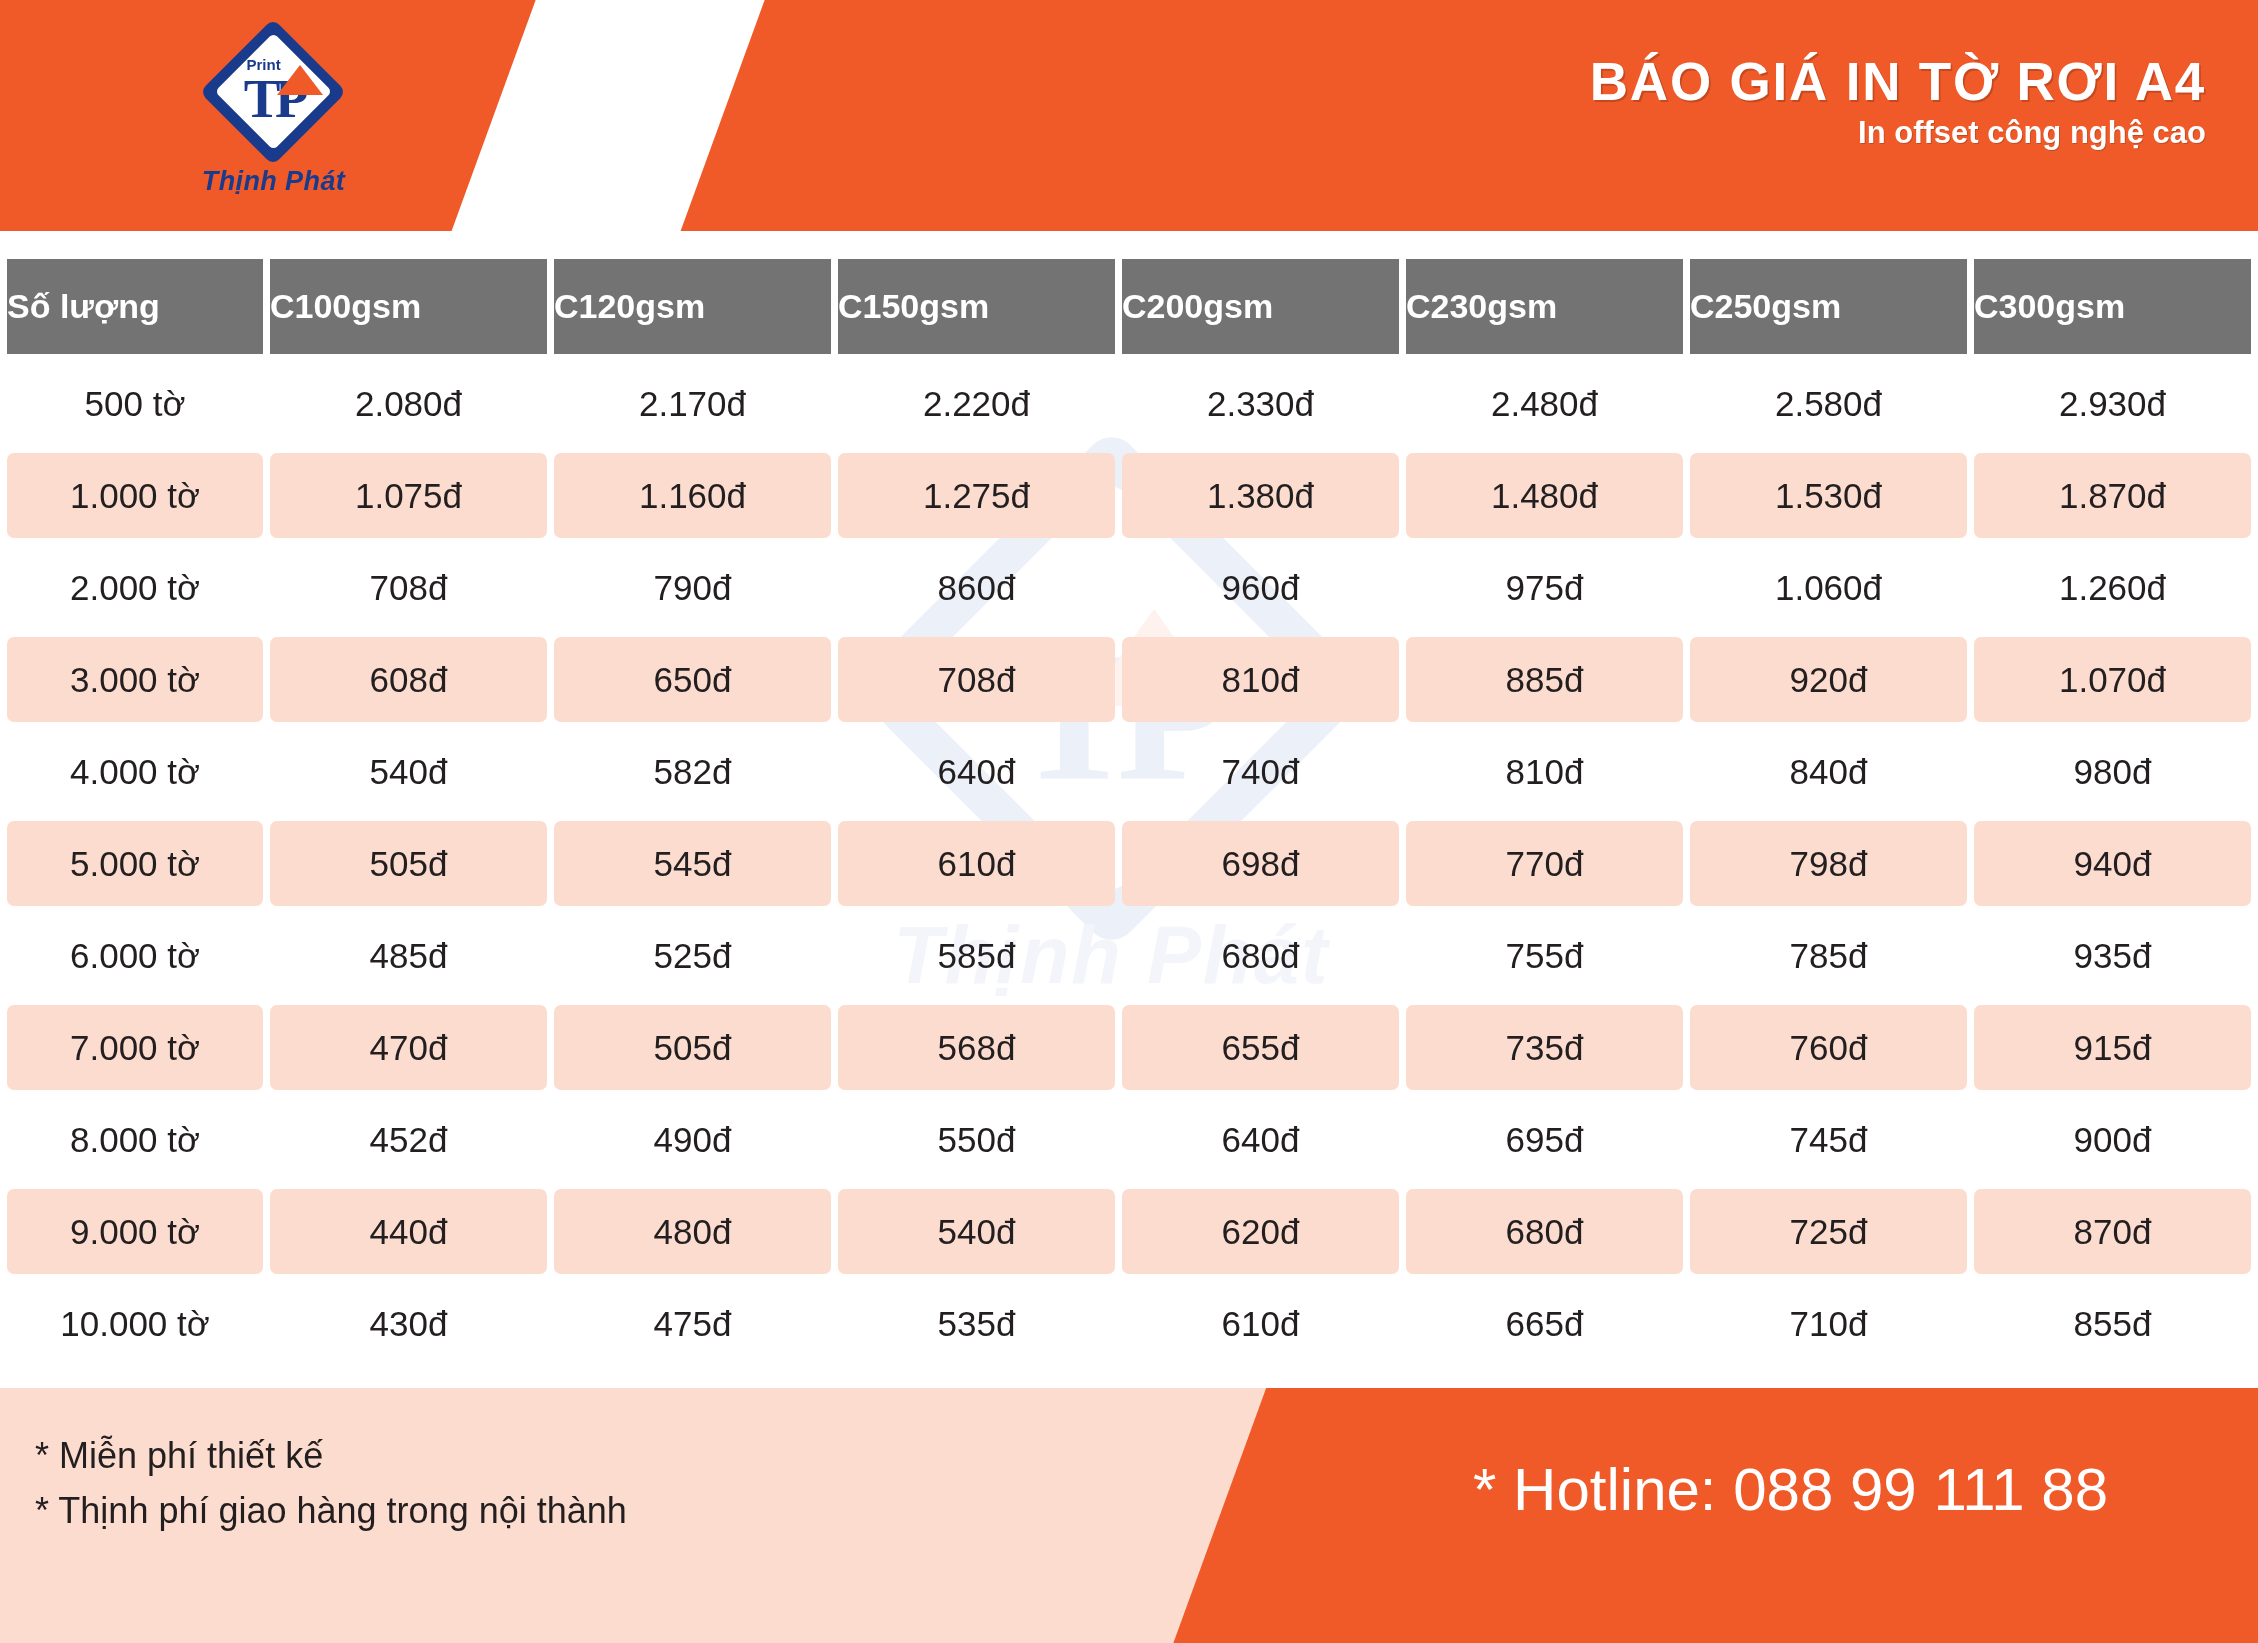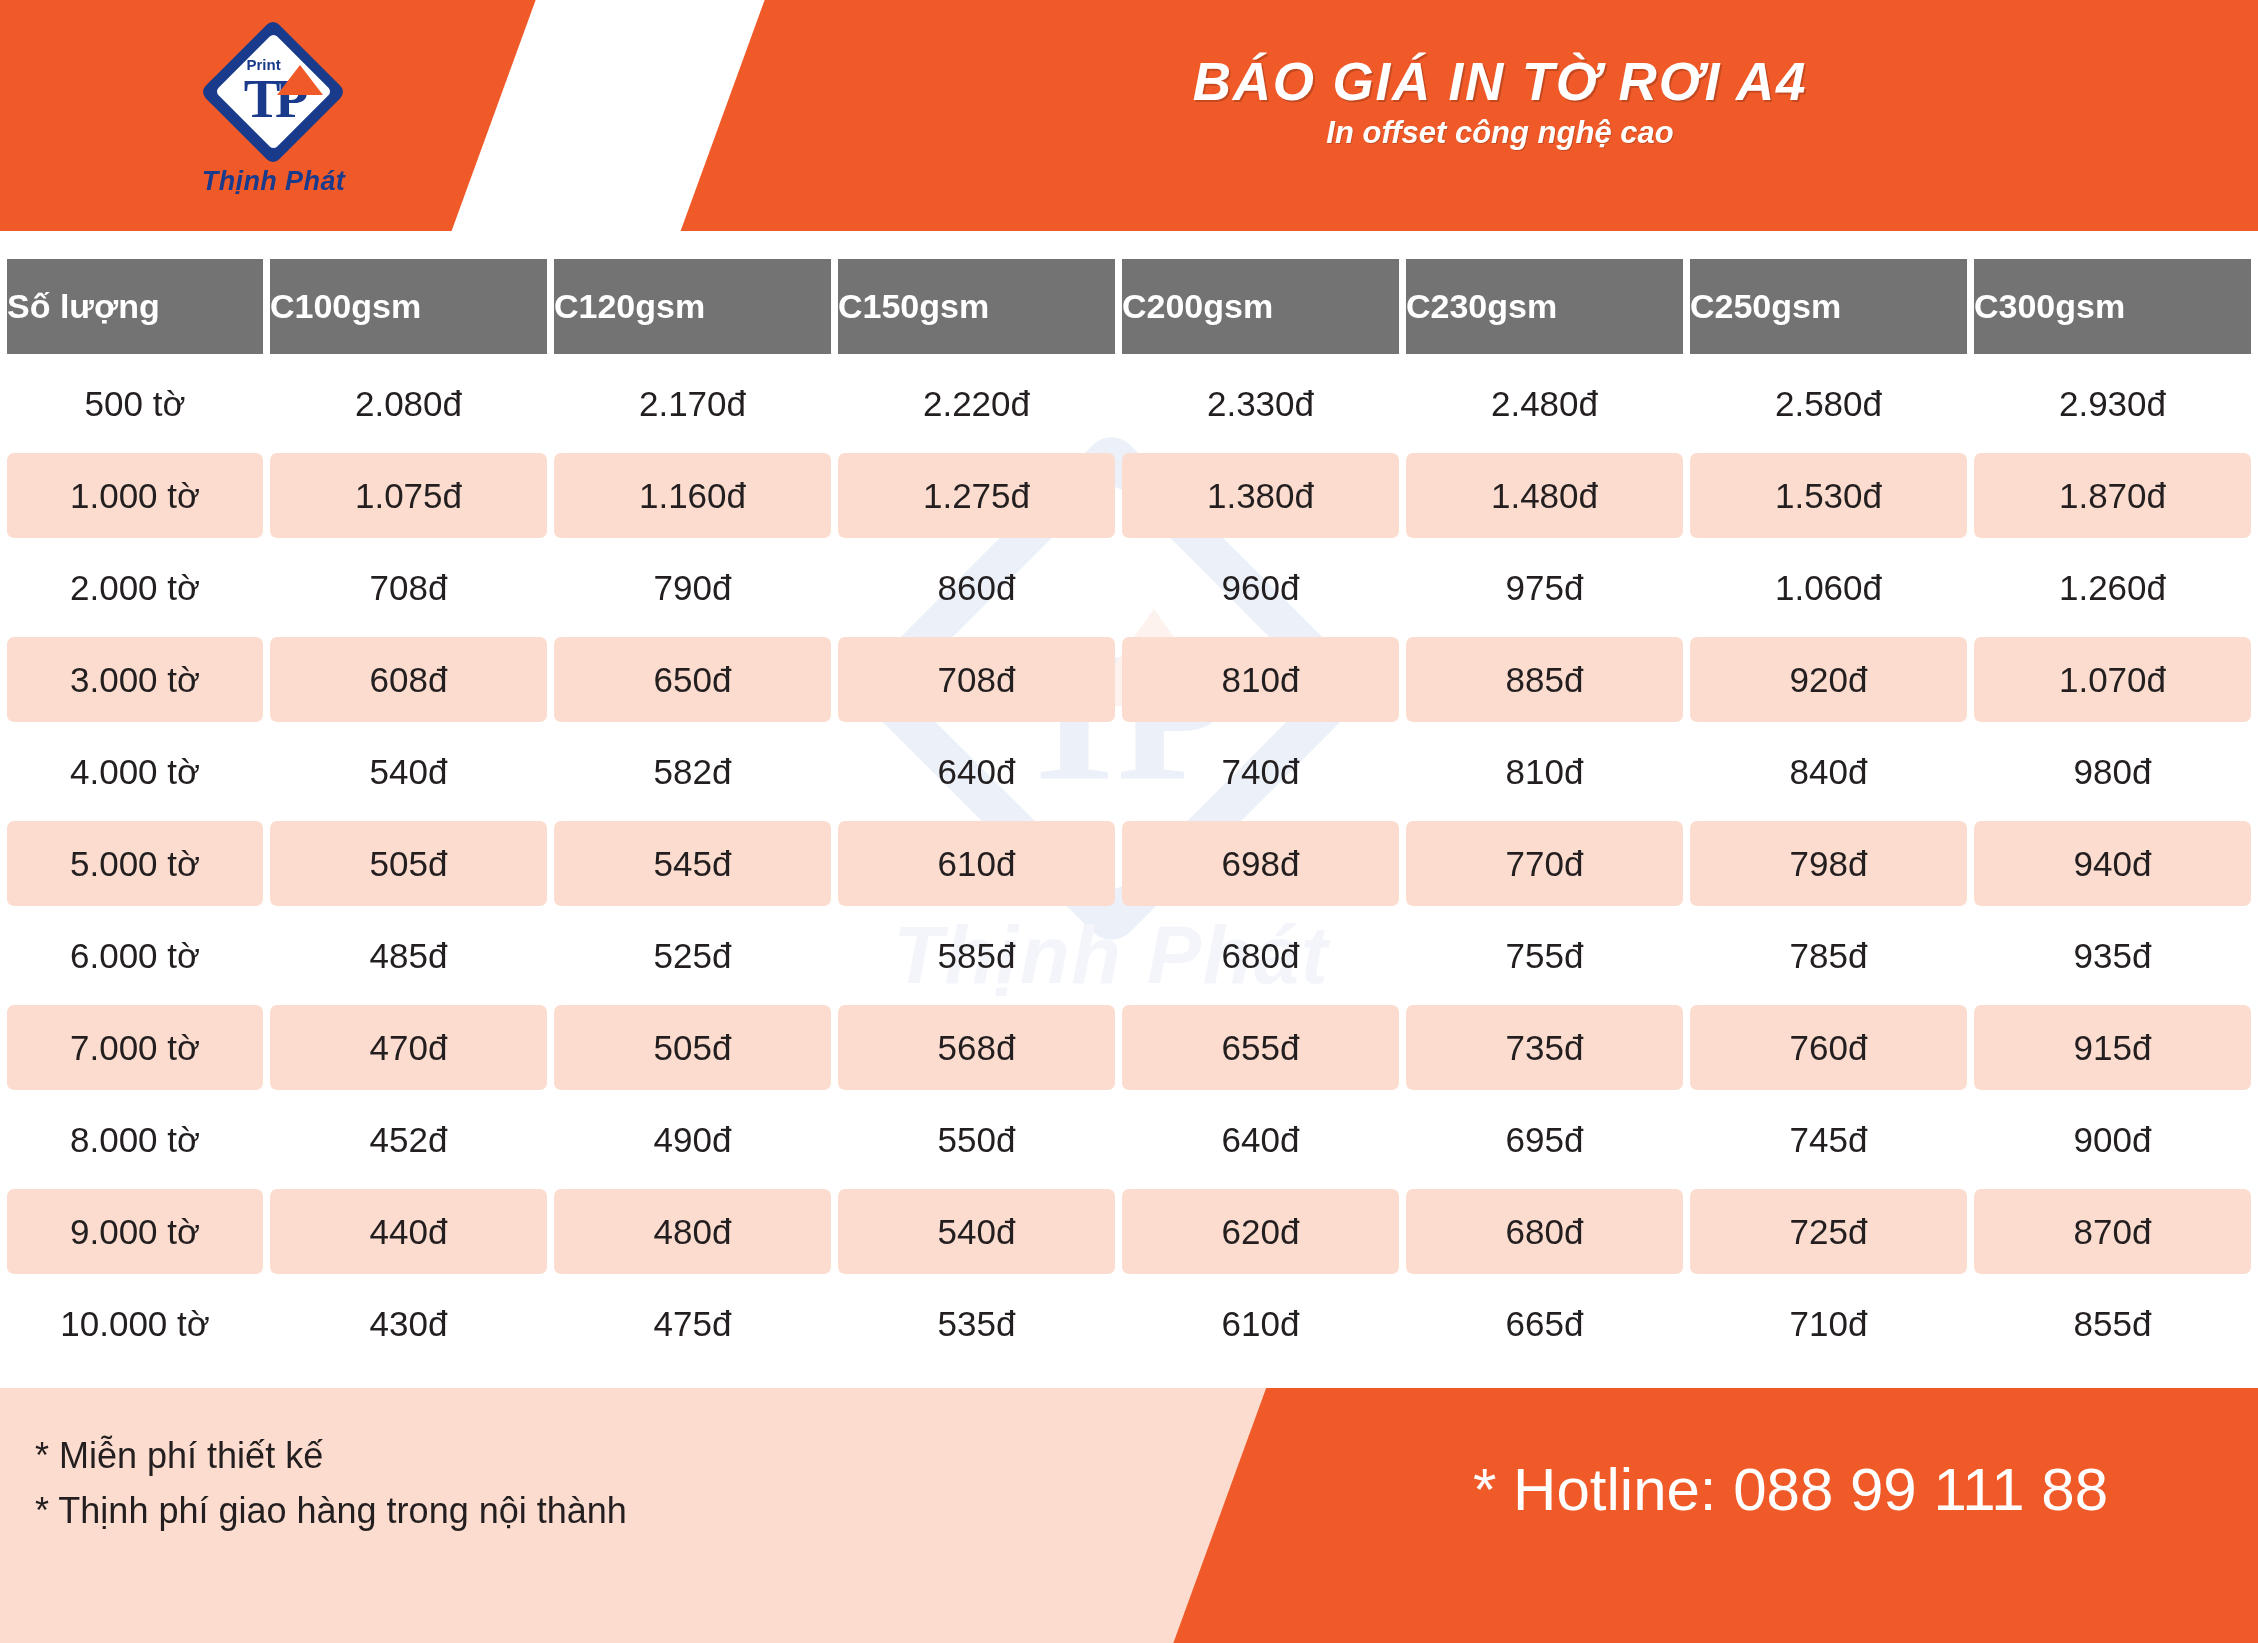--- a/index.html
+++ b/index.html
@@ -78,23 +78,22 @@
     margin-top:1.8px;
     font-size:27px; font-weight:bold;
     font-style:italic;
     color:#1a3b8c;
     letter-spacing:0.4px;
   }
   .header-titles {
     position:absolute;
     top:51px; left:794px;
     width:1412px;
-    text-align:center;
+    text-align:right;
     color:#ffffff;
-    font-style:italic;
   }
   .header-title {
     font-size:53px; font-weight:bold;
     letter-spacing:1.8px;
     text-shadow:1.8px 1.8px 0 rgba(0,0,0,0.18);
   }
   .header-sub {
     margin-top:3px;
     font-size:31px; font-weight:bold;
     text-shadow:0.9px 0.9px 0 rgba(0,0,0,0.18);

